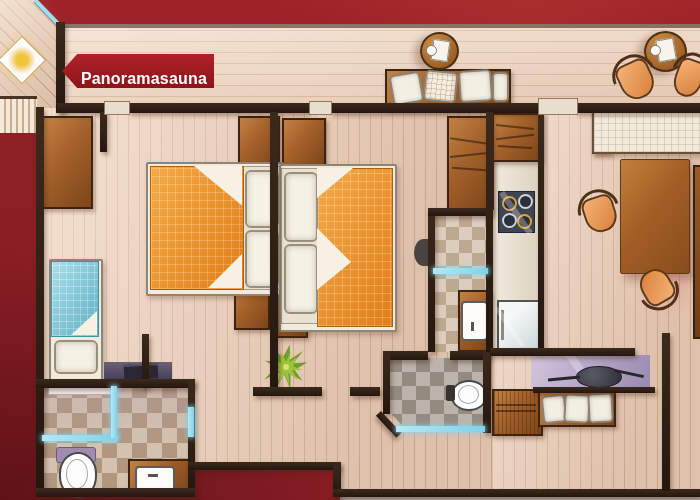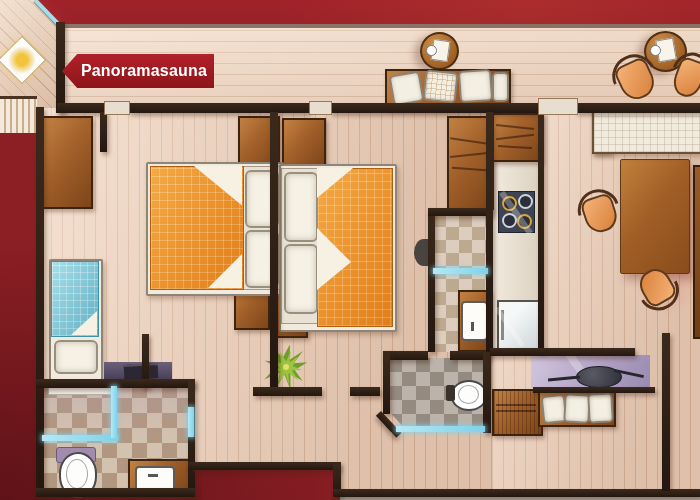--- a/index.html
+++ b/index.html
@@ -68,21 +68,21 @@
 
   .circle{border-radius:50%;}
   .table-round{background:radial-gradient(circle at 35% 30%,#cd9049,#9a5a22 78%);
         border:2px solid #4f2f12;box-shadow:-6px 3px 7px rgba(90,40,20,.30);z-index:20;}
   .napkin{background:#f8f4eb;border:1px solid #8f8f8f;z-index:22;}
 
   
   .sign{left:62px;top:54px;width:152px;height:34px;z-index:60;
         background:linear-gradient(180deg,#b2212a,#8d141a);
         clip-path:polygon(0 50%,10% 0,100% 0,100% 100%,10% 100%);
-        display:flex;align-items:center;justify-content:center;padding-left:12px;
+        display:flex;align-items:flex-end;justify-content:center;padding-left:12px;
         box-sizing:border-box;color:#fff;font-weight:bold;font-size:16px;letter-spacing:.2px;
         filter:drop-shadow(3px 4px 3px rgba(60,10,10,.45));}
 
   .skylight{left:6px;top:44px;width:26px;height:26px;transform:rotate(45deg);z-index:6;
         background:radial-gradient(circle,#f2c43c 0 30%,#f7e9c8 62%,#ffffff 78%);
         border:3px solid #fff;box-shadow:0 0 7px rgba(240,200,90,.9),0 0 0 1px #a98;}
   .sauna-bench{left:0;top:96px;width:37px;height:34px;z-index:6;border-top:3px solid #4a3320;
         background:repeating-linear-gradient(90deg,#f4e9da 0 4px,#c9ad8e 4px 6px);}
   .blue-diag{left:37px;top:-1px;width:42px;height:4px;background:#9fe0ee;z-index:7;
         transform:rotate(46deg);transform-origin:0 0;box-shadow:0 1px 1px rgba(30,60,70,.5);}

